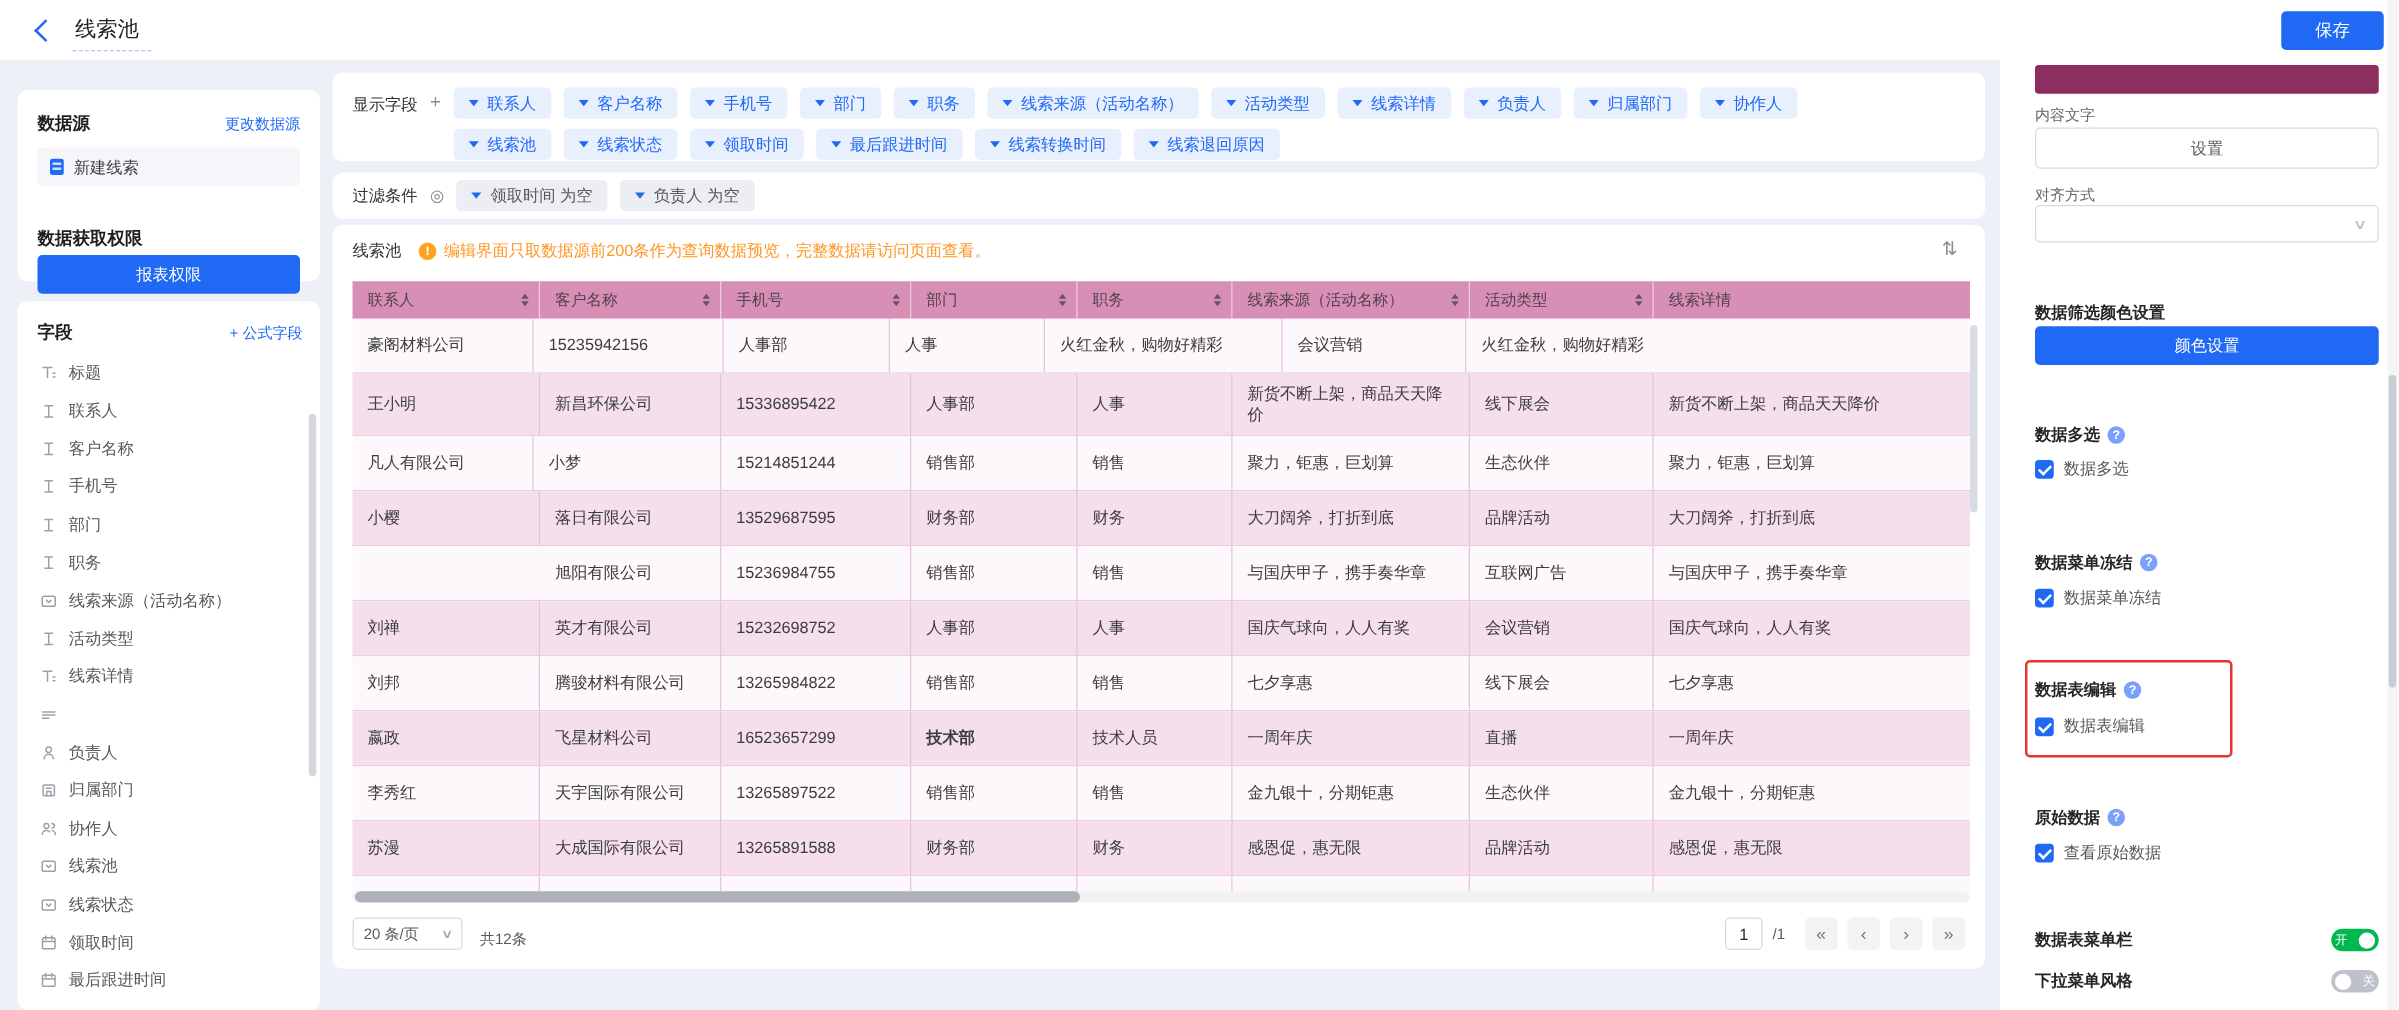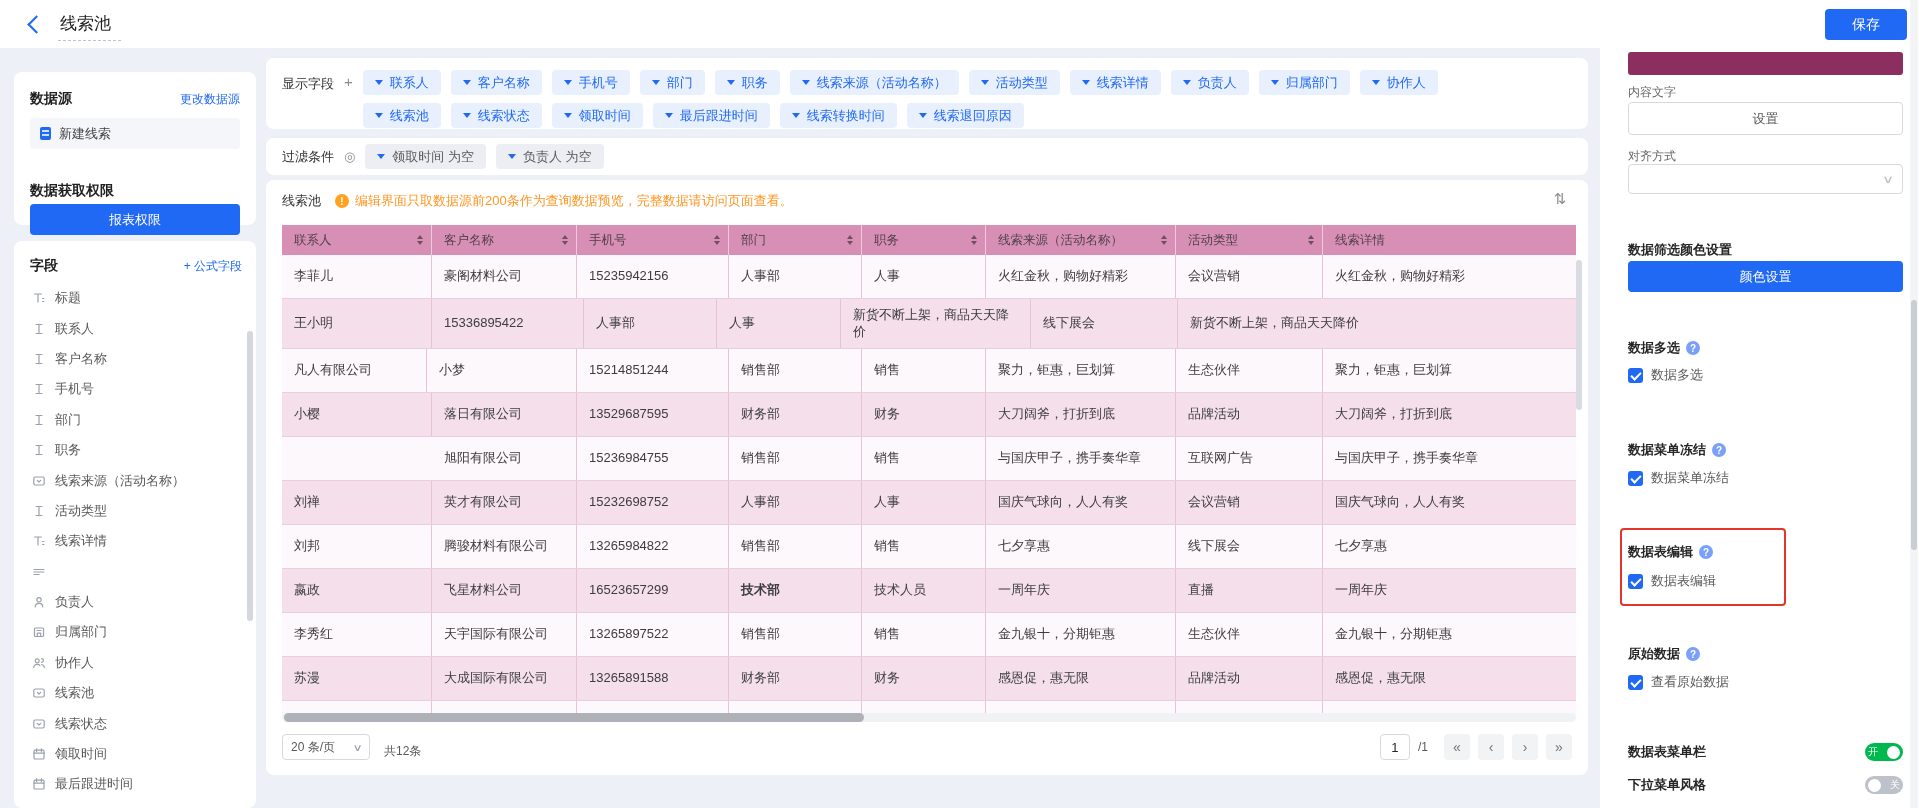--- a/index.html
+++ b/index.html
@@ -458,31 +458,31 @@
             <i class="s-up"></i>
             <i class="s-dn"></i>
           </span>
         </div>
         <div class="th" style="width: 253px;">
           <span class="th-lb">线索详情</span>
         </div>
       </div>
     <div id="t-body">
         <div class="trow">
-          <div class="td" style="width: 150px;">李菲儿</div>
           <div class="td" style="width: 145px;">豪阁材料公司</div>
           <div class="td" style="width: 152px;">15235942156</div>
           <div class="td" style="width: 133px;">人事部</div>
           <div class="td" style="width: 124px;">人事</div>
           <div class="td" style="width: 190px;">火红金秋，购物好精彩</div>
           <div class="td" style="width: 147px;">会议营销</div>
           <div class="td" style="width: 253px;">火红金秋，购物好精彩</div>
         </div>
         <div class="trow">
           <div class="td" style="width: 150px;">王小明</div>
+          <div class="td" style="width: 145px;">新昌环保公司</div>
           <div class="td" style="width: 152px;">15336895422</div>
           <div class="td" style="width: 133px;">人事部</div>
           <div class="td" style="width: 124px;">人事</div>
           <div class="td" style="width: 190px;">新货不断上架，商品天天降价</div>
           <div class="td" style="width: 147px;">线下展会</div>
           <div class="td" style="width: 253px;">新货不断上架，商品天天降价</div>
         </div>
         <div class="trow">
           <div class="td" style="width: 145px;">凡人有限公司</div>
           <div class="td" style="width: 150px;">小梦</div>

